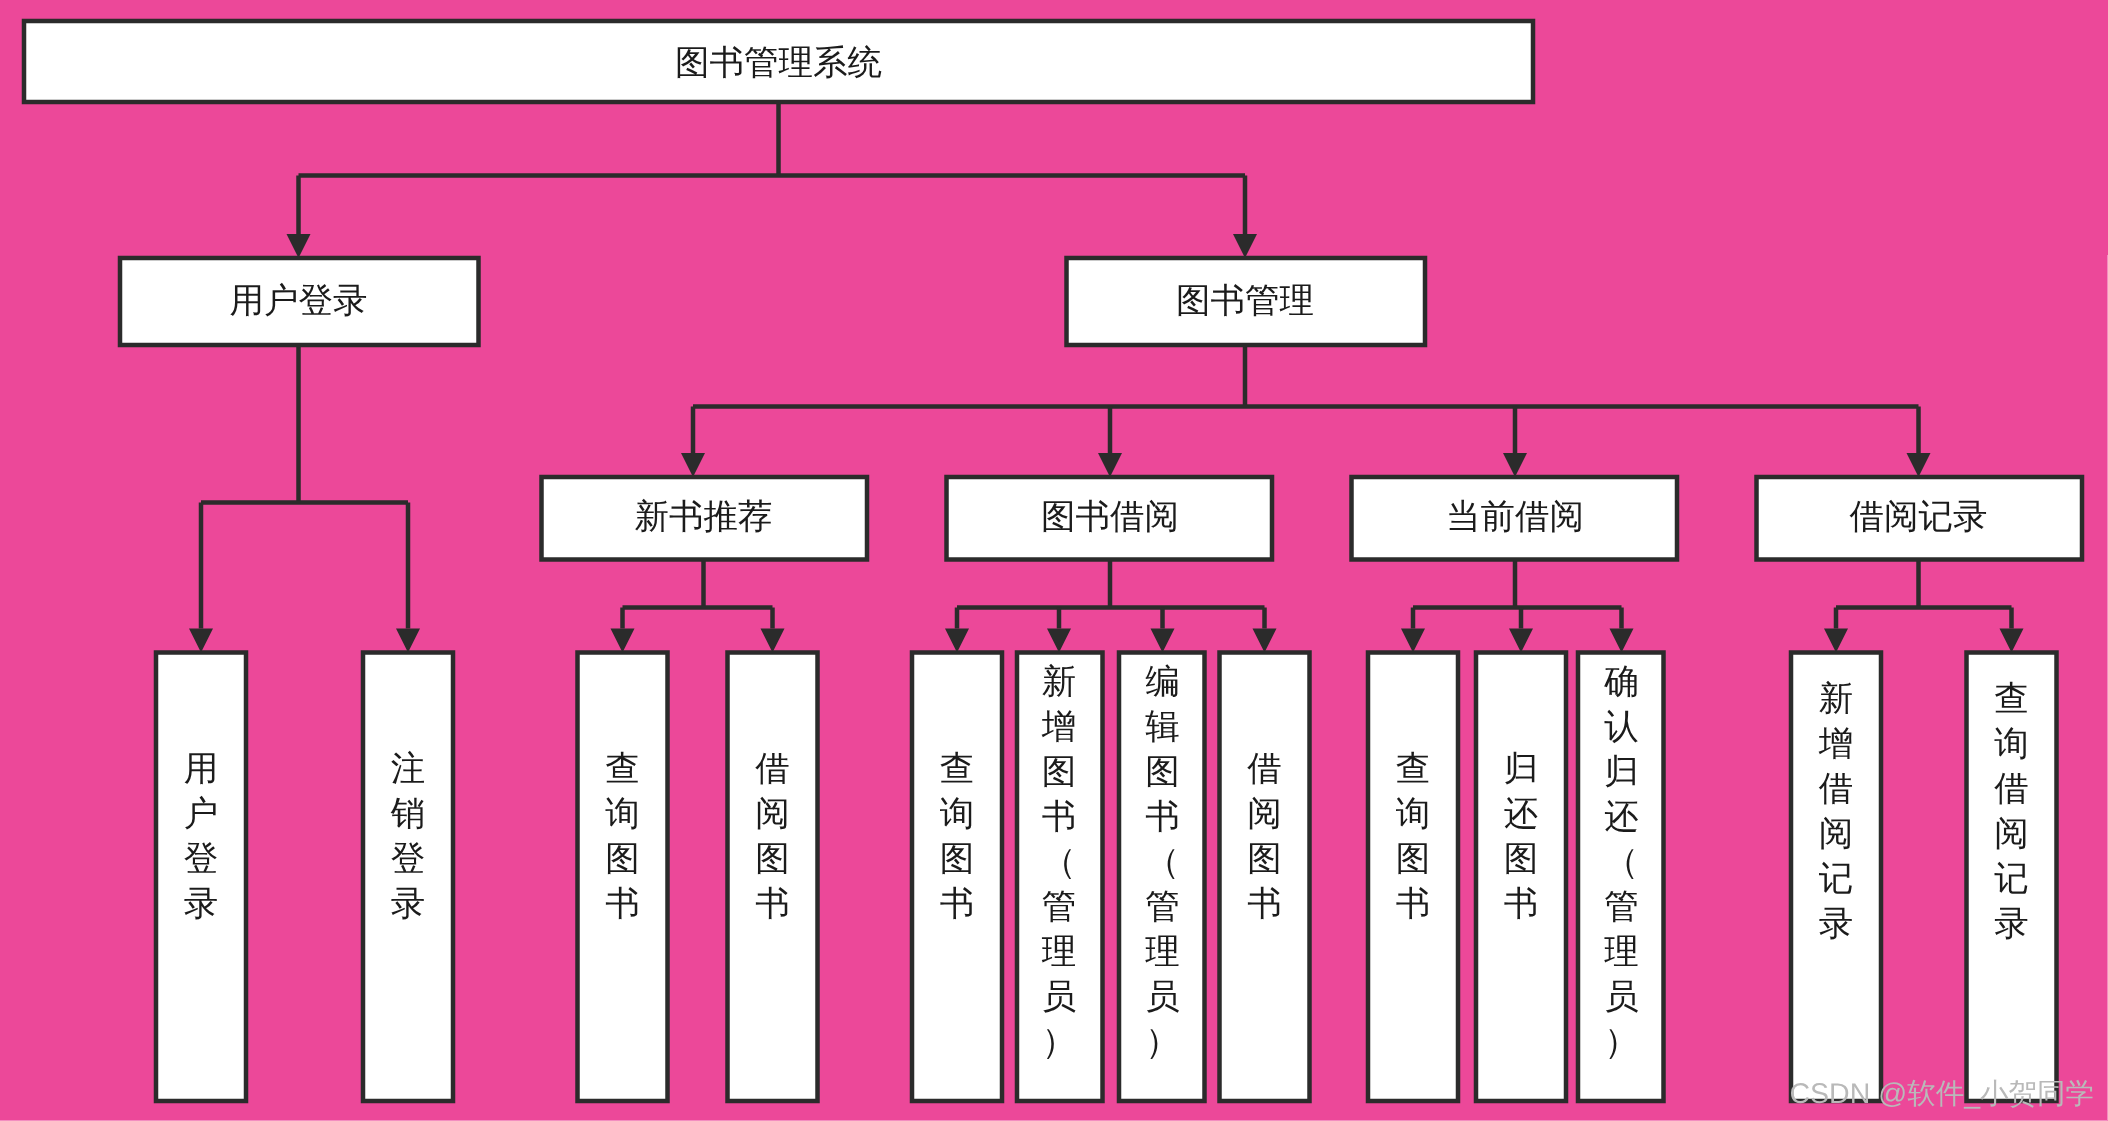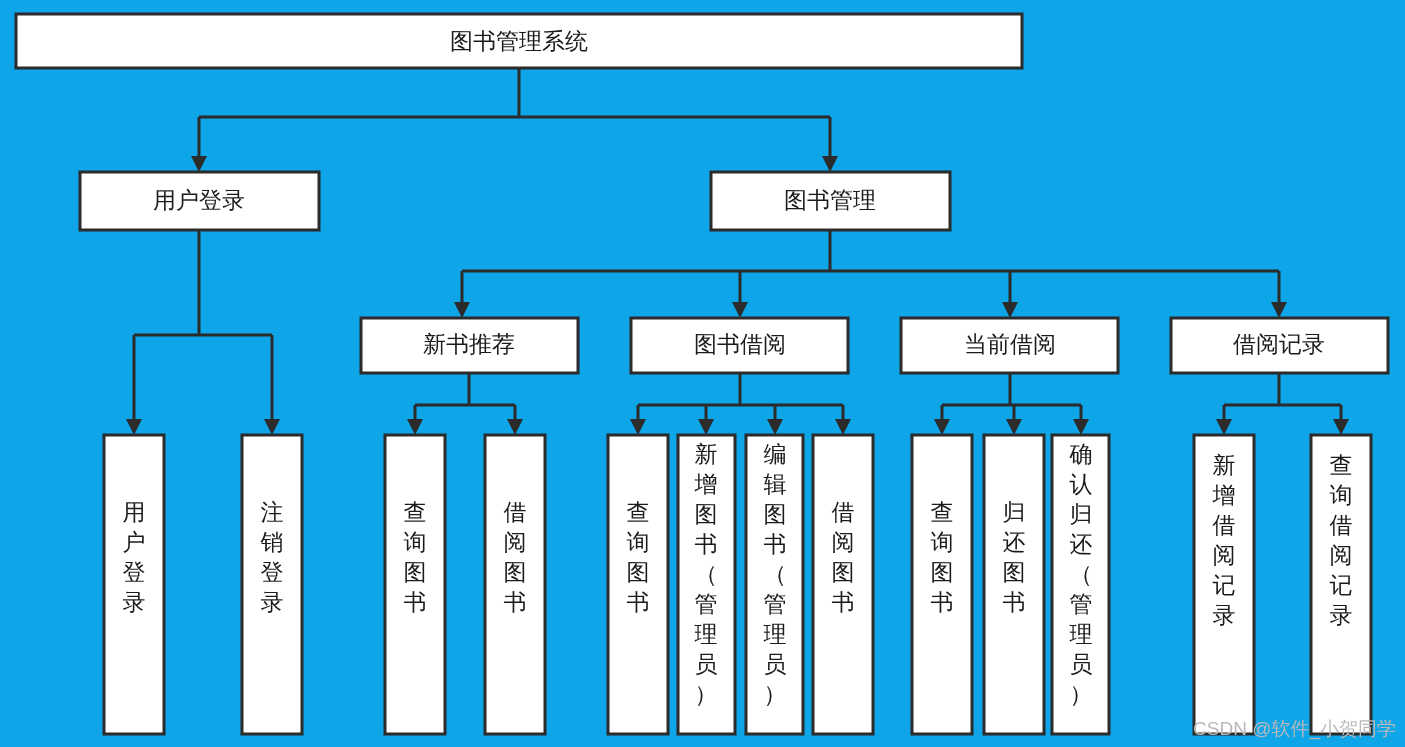--- a/index.html
+++ b/index.html
@@ -11,21 +11,21 @@
     width: 1405px;
     height: 747px;
     font-family: "Liberation Sans", "DejaVu Sans", sans-serif;
     overflow: hidden;
     position: relative;
   }
   #diagram-root {
     position: relative;
     width: 1405px;
     height: 747px;
-    background: #0ea5e9;
+    background: #ec4899;
   }
   svg.diagram-canvas {
     position: absolute;
     left: 0;
     top: 0;
     width: 1405px;
     height: 747px;
     display: block;
   }
   .node-rect {

